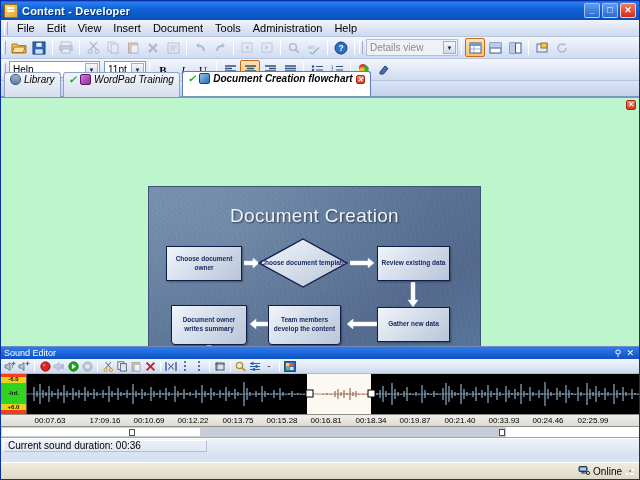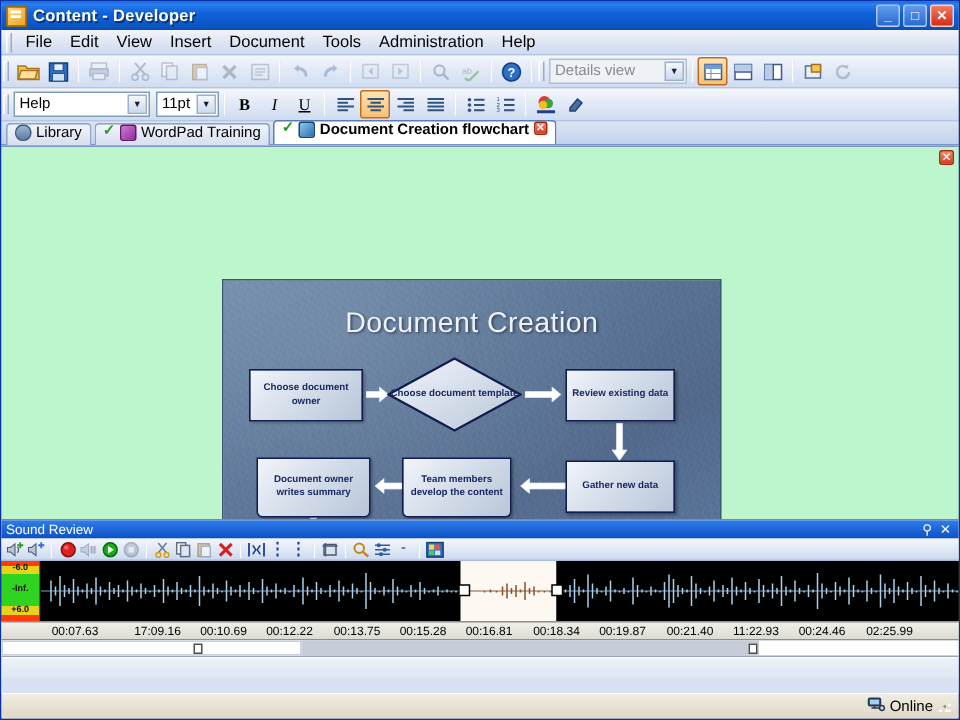--- a/index.html
+++ b/index.html
@@ -87,26 +87,26 @@
   }
   .combo.disabled { background:#eef1f6; color:#8a8a8a; border-color:#b4bfd0; }
 
   
   .tabstrip {
     height:16px; flex:0 0 16px; display:flex; align-items:flex-end;
     background:linear-gradient(180deg,#dbe4f4,#c3d2ec);
     padding-left:3px; border-bottom:1px solid #7a96c4;
   }
   .dtab {
-    height:15px; display:flex; align-items:flex-start; gap:3px;
-    padding:0 5px; font-size:10px;
+    height:15px; display:flex; align-items:flex-end; gap:3px;
+    padding:12px 5px; font-size:10px;
     background:linear-gradient(180deg,#f1f4fa,#d6deee);
     border:1px solid #8fa3c6; border-bottom:none;
     border-radius:3px 3px 0 0; margin-right:2px; color:#000;
-    position:relative; top:1px;
+    position:relative; top:1px;font-style:italic;
   }
   .dtab.active {
     background:#fff; font-weight:bold; top:0; height:16px;
     border-color:#5b7cb5;
   }
   .tick { color:#18a018; font-weight:bold; font-size:10px; line-height:1; }
   .mini-ico { width:11px; height:11px; border-radius:2px; flex:0 0 11px; }
 
   
   .doc-area {
@@ -551,21 +551,21 @@
 
       <div class="node doc" style="left:22px;top:118px;width:76px;height:40px;">
         <span>Document owner writes summary</span>
       </div>
 
     </div>
   </div>
 
   <div class="sound-editor">
     <div class="se-title">
-      <span>Sound Review</span>
+      <span>Sound Editor</span>
       <span class="spacer">
         <span>⚲</span>
         <span>✕</span>
       </span>
     </div>
 
     <div class="se-toolbar">
       <div class="sbtn">
         <svg width="12" height="11" viewBox="0 0 12 11">
             <path d="M1 4h2l3-2.5v8L3 7H1z" fill="#b9c6d8" stroke="#4a5a72" stroke-width=".7"></path>
@@ -714,33 +714,34 @@
       <span class="tk" style="left:49px;">00:07.63</span>
       <span class="tk" style="left:104px;">17:09.16</span>
       <span class="tk" style="left:148px;">00:10.69</span>
       <span class="tk" style="left:192px;">00:12.22</span>
       <span class="tk" style="left:237px;">00:13.75</span>
       <span class="tk" style="left:281px;">00:15.28</span>
       <span class="tk" style="left:325px;">00:16.81</span>
       <span class="tk" style="left:370px;">00:18.34</span>
       <span class="tk" style="left:414px;">00:19.87</span>
       <span class="tk" style="left:459px;">00:21.40</span>
-      <span class="tk" style="left:503px;">11:22.93</span>
+      <span class="tk" style="left:503px;">00:33.93</span>
       <span class="tk" style="left:547px;">00:24.46</span>
       <span class="tk" style="left:592px;">02:25.99</span>
     </div>
 
     <div class="scroll">
       <div class="thumb-l" style="width:200px;"></div>
       <div class="thumb-r" style="left:200px;width:305px;"></div>
       <div class="handle" style="left:128px;"></div>
       <div class="handle" style="left:498px;"></div>
     </div>
 
     <div class="se-status">
+      <div class="cell" style="width:204px;">Current sound duration: 00:36</div>
     </div>
     <div class="se-pad"></div>
   </div>
 
   <div class="statusbar">
     <div class="right">
       <span>
         <svg width="12" height="11" viewBox="0 0 12 11">
             <rect x="1" y="1.5" width="8" height="5" rx="1" fill="#4a5d78" stroke="#27374d"></rect>
             <rect x="2" y="2.5" width="6" height="3" fill="#9fd3f5"></rect>

